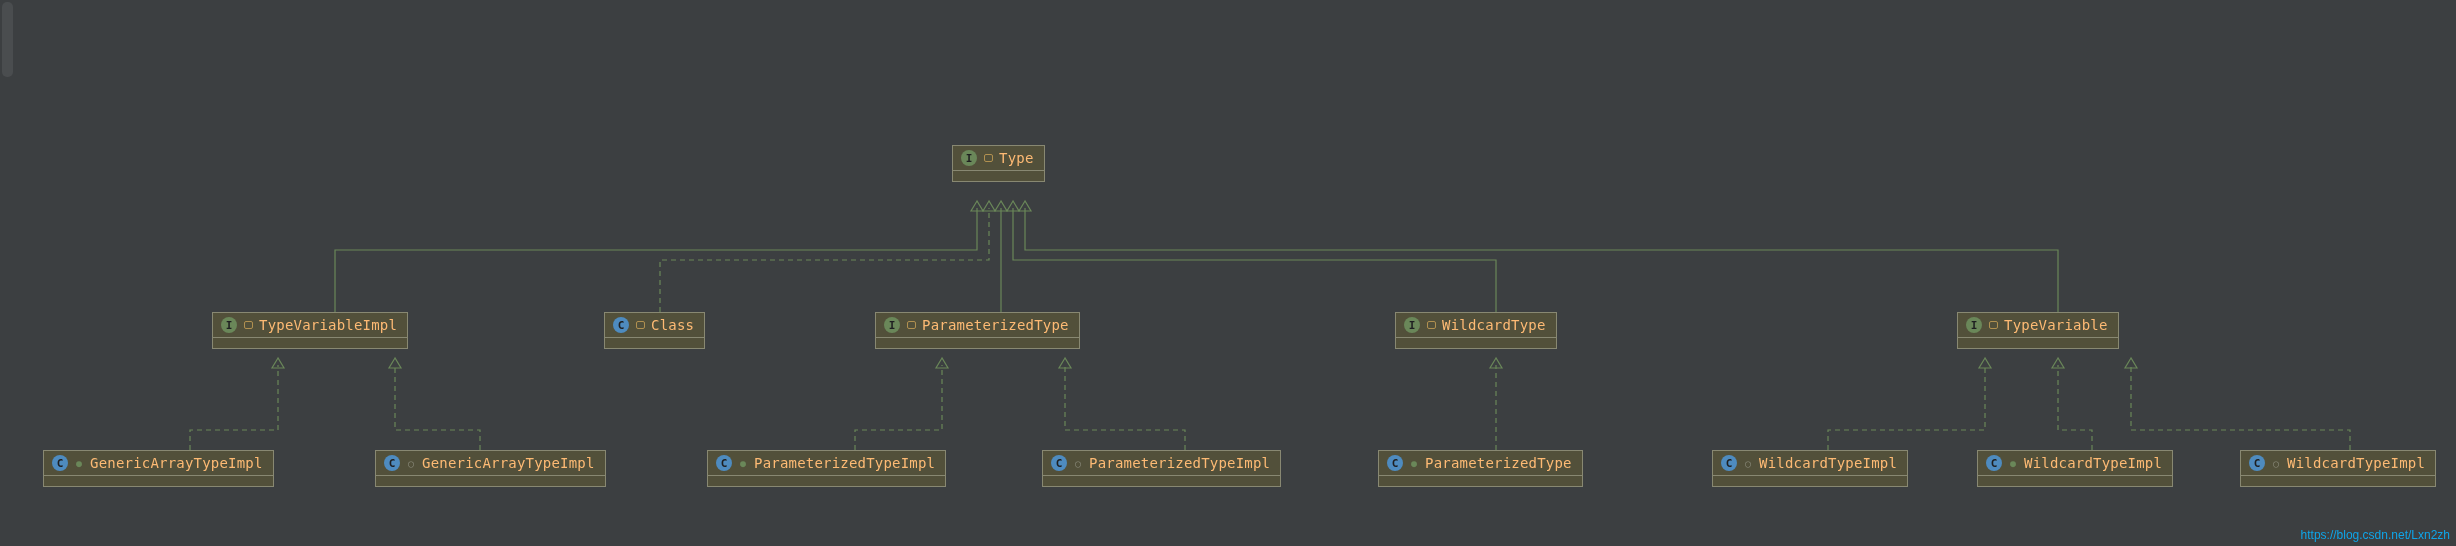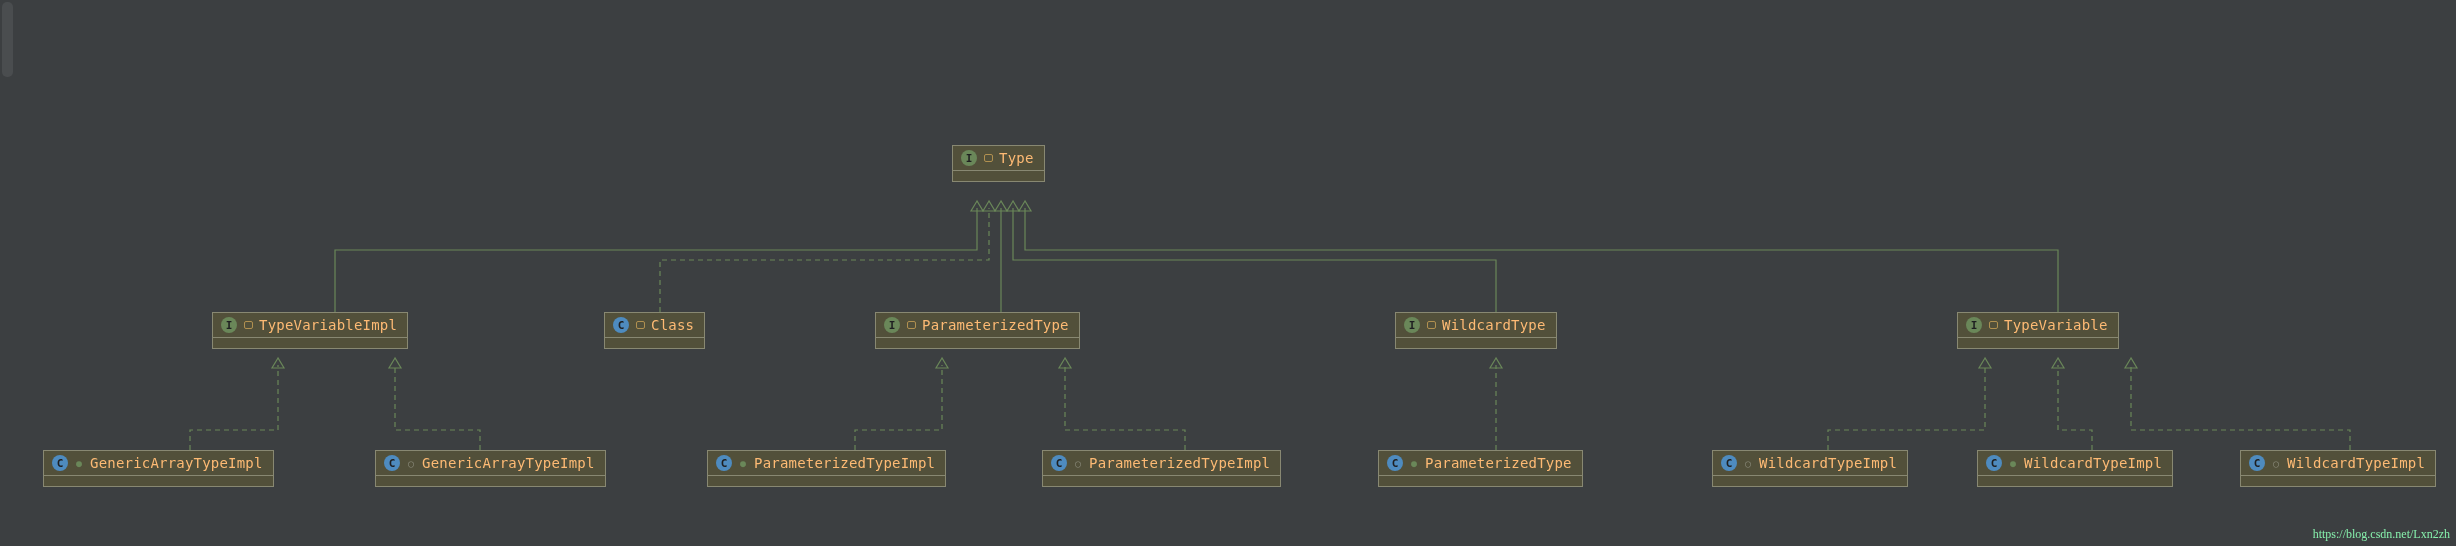--- a/index.html
+++ b/index.html
@@ -92,23 +92,23 @@
   }
   .arrowhead {
     fill: none;
     stroke: #6a8759;
     stroke-width: 1.2;
   }
   .watermark {
     position: absolute;
     right: 6px;
     bottom: 4px;
-    color: #86efac;
+    color: #0ea5e9;
     font-size: 12px;
-    font-family: Liberation Serif, serif;
+    font-family: Liberation Sans, sans-serif;
   }
 </style>
 </head>
 <body>
 
 <div class="scrollbar-track"></div>
 
 <div class="canvas">
 
   <svg class="connectors" viewBox="0 0 2456 546" preserveAspectRatio="none">

